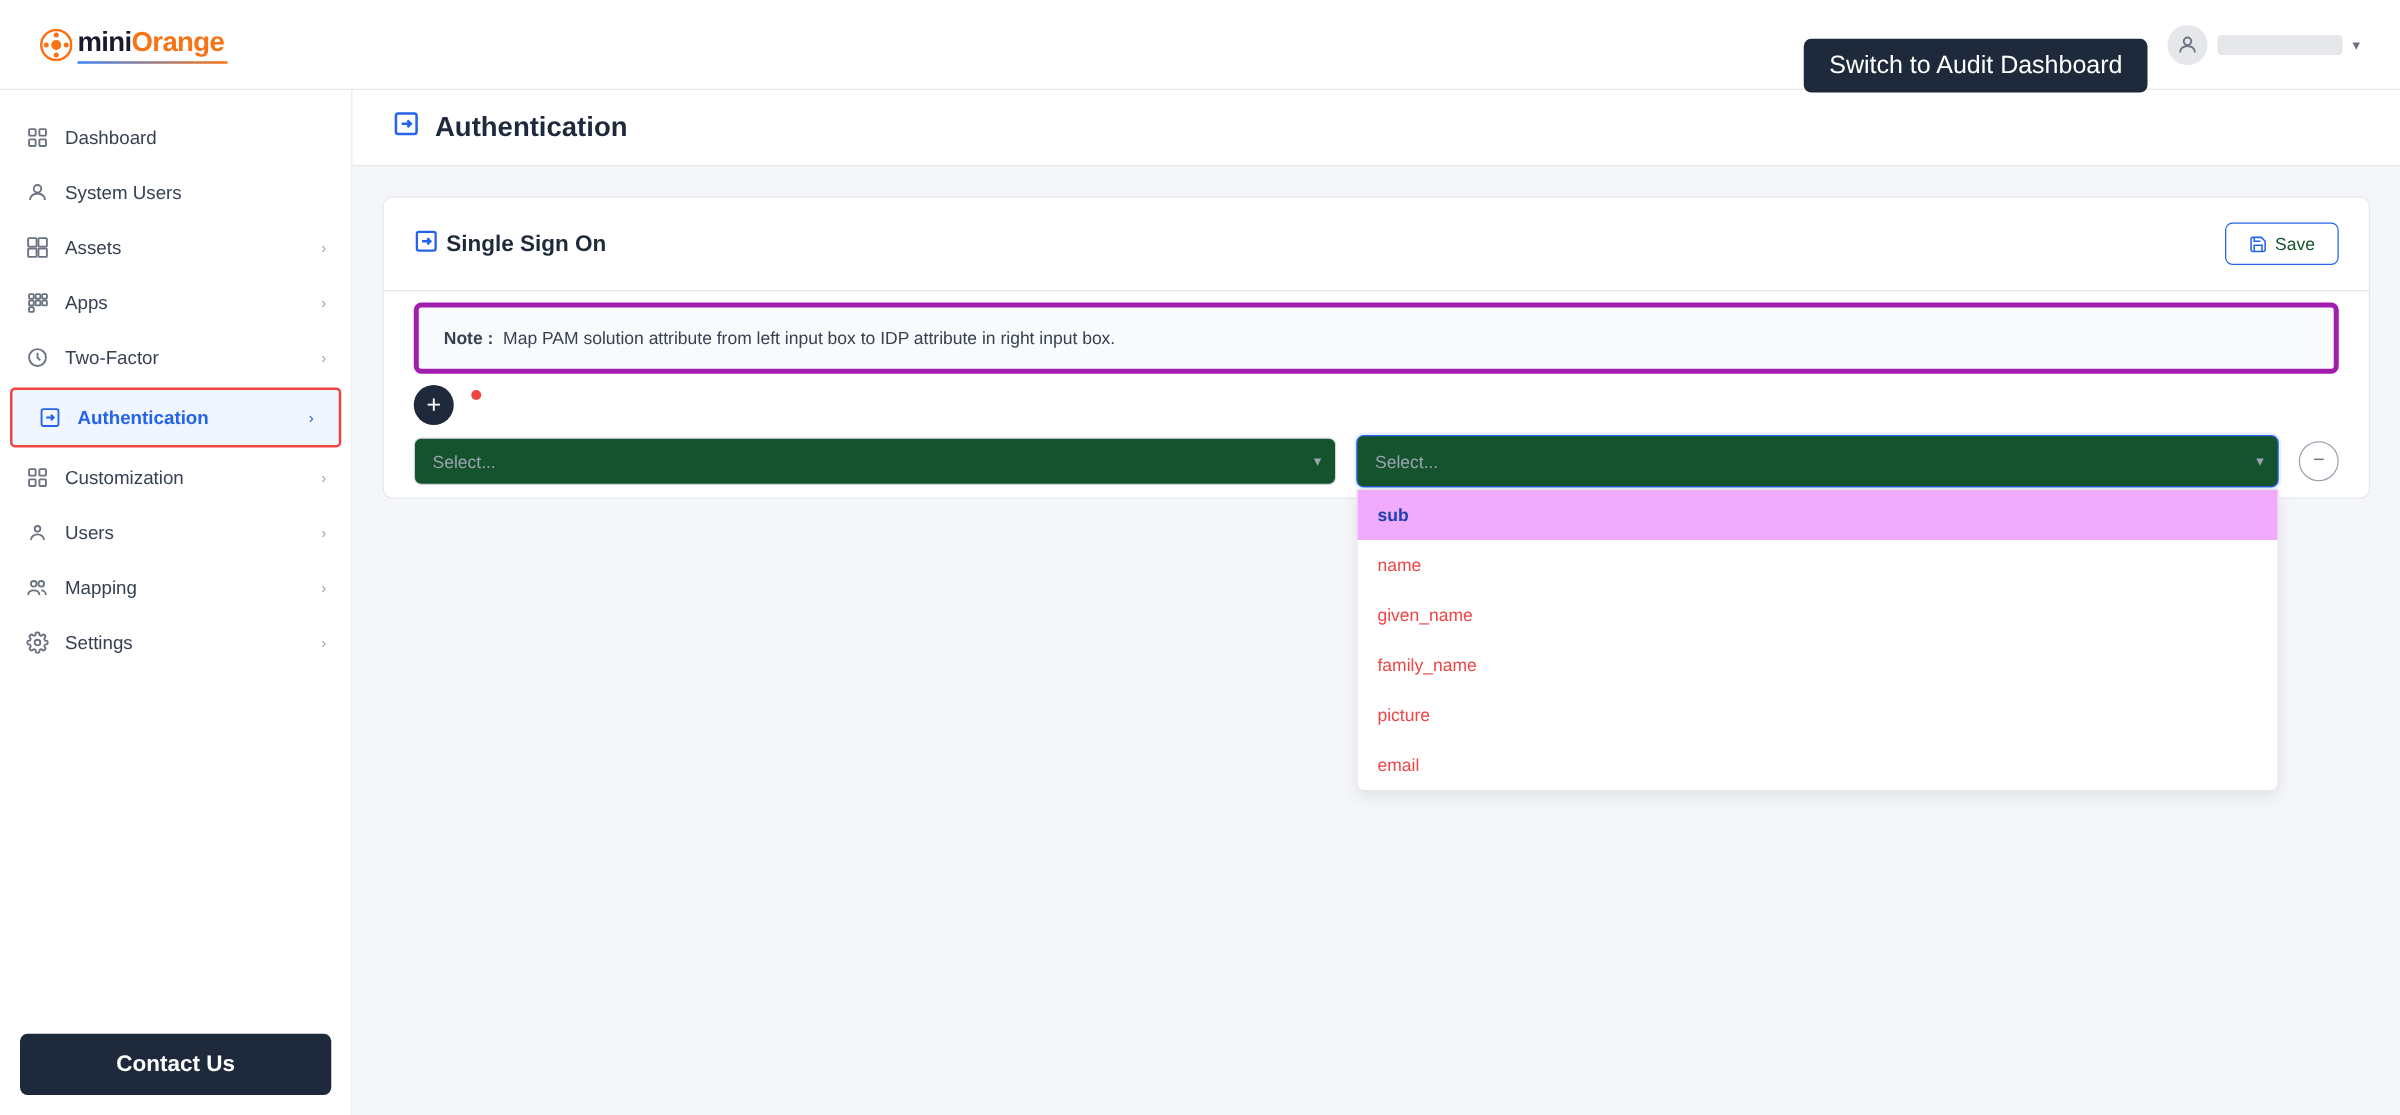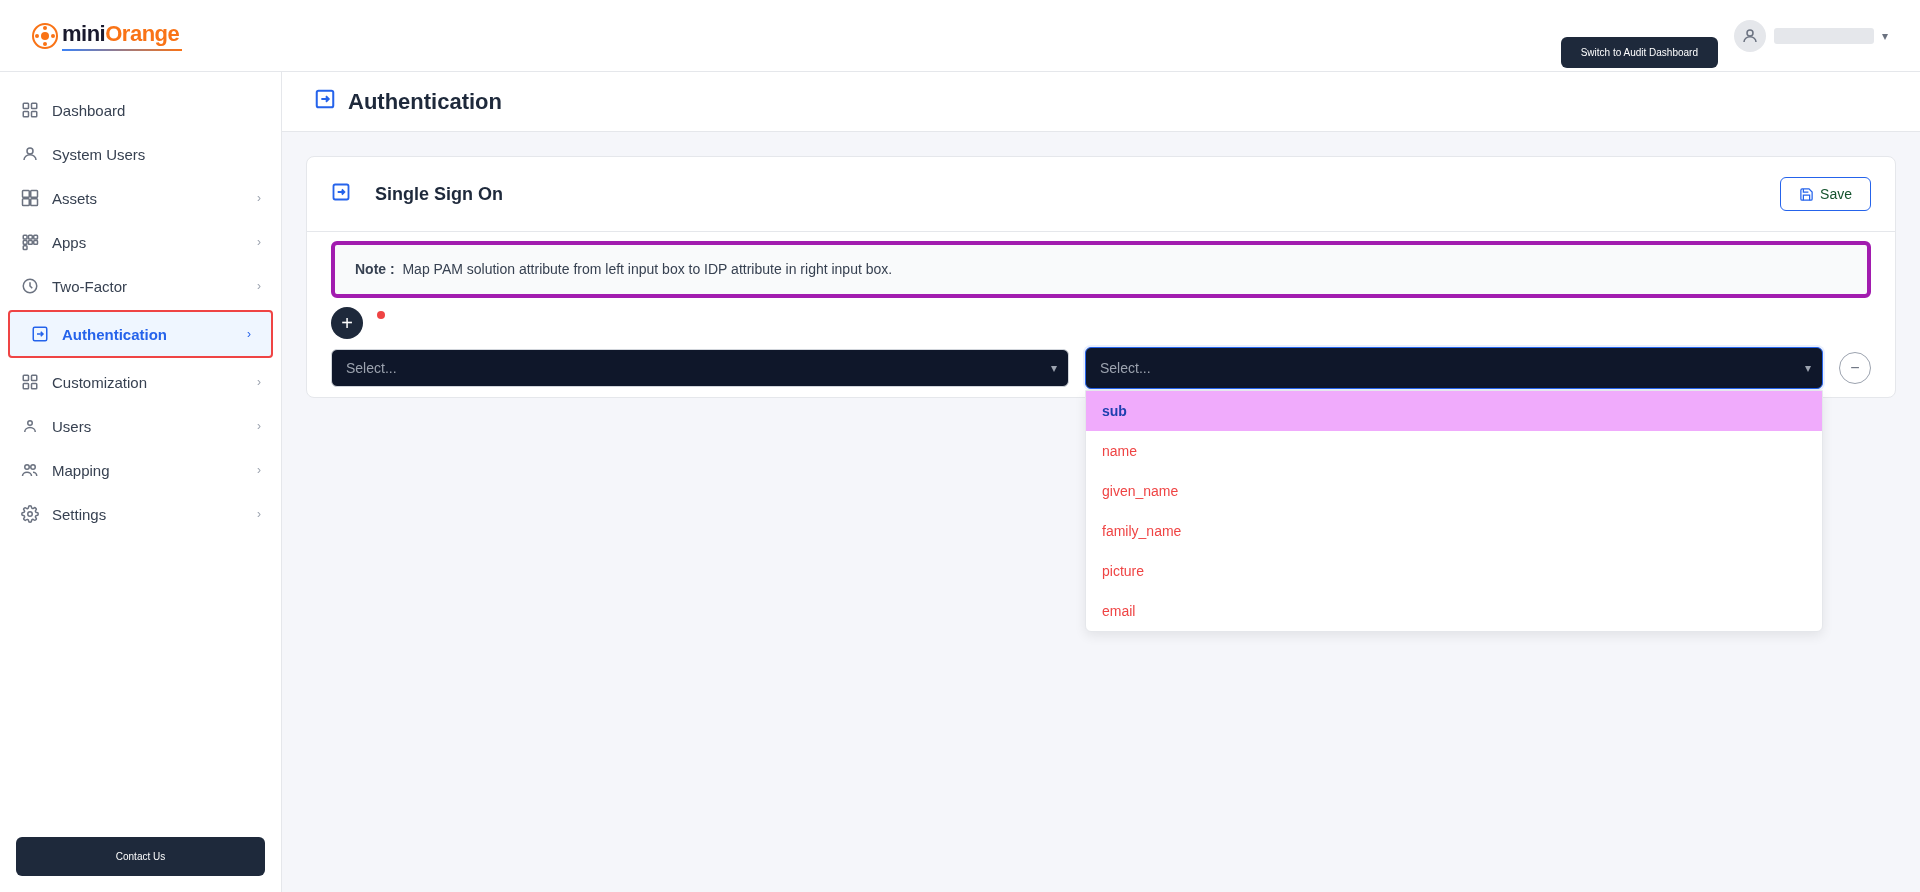--- a/index.html
+++ b/index.html
@@ -39,21 +39,21 @@
       display: flex;
       align-items: center;
       gap: 16px;
     }
     .audit-btn {
       background: #1e293b;
       color: #fff;
       border: none;
       border-radius: 6px;
       padding: 10px 20px;
-      font-size: 10px;
+      font-size: 20px;
       font-weight: 500;
       cursor: pointer;
       white-space: nowrap;
       margin-top: 33px;
     }
     .user-area {
       display: flex;
       align-items: center;
       gap: 8px;
       cursor: pointer;
@@ -140,22 +140,22 @@
     .sidebar-footer {
       padding: 16px;
     }
     .contact-btn {
       width: 100%;
       background: #1e293b;
       color: #fff;
       border: none;
       border-radius: 6px;
       padding: 14px 20px;
-      font-size: 10px;
-      font-weight: 400;
+      font-size: 18px;
+      font-weight: 700;
       cursor: pointer;
     }
 
     
     .main {
       flex: 1;
       overflow-y: auto;
       padding: 0;
       background: #f5f6fa;
     }
@@ -188,21 +188,21 @@
     .card-header {
       padding: 20px 24px;
       border-bottom: 1px solid #e5e7eb;
       display: flex;
       align-items: center;
       justify-content: space-between;
     }
     .card-title-area {
       display: flex;
       align-items: center;
-      gap: 24px;
+      gap: 6px;
     }
     .card-title-icon { color: #2563eb; font-size: 18px; }
     .card-title { font-size: 18px; font-weight: 600; color: #1e293b; }
     .save-btn {
       display: flex;
       align-items: center;
       gap: 6px;
       border: 1.5px solid #2563eb;
       background: #fff;
       color: #14532d;
@@ -288,21 +288,21 @@
       position: relative;
       flex: 1;
     }
     .select-box {
       width: 100%;
       border: 1px solid #d1d5db;
       border-radius: 6px;
       padding: 10px 40px 10px 14px;
       font-size: 14px;
       color: #9ca3af;
-      background: #0f172a;
+      background: #14532d;
       appearance: none;
       cursor: pointer;
       outline: none;
     }
     .select-box.focused {
       border-color: #2563eb;
       box-shadow: 0 0 0 2px rgba(37,99,235,0.1);
     }
     .select-chevron {
       position: absolute;

